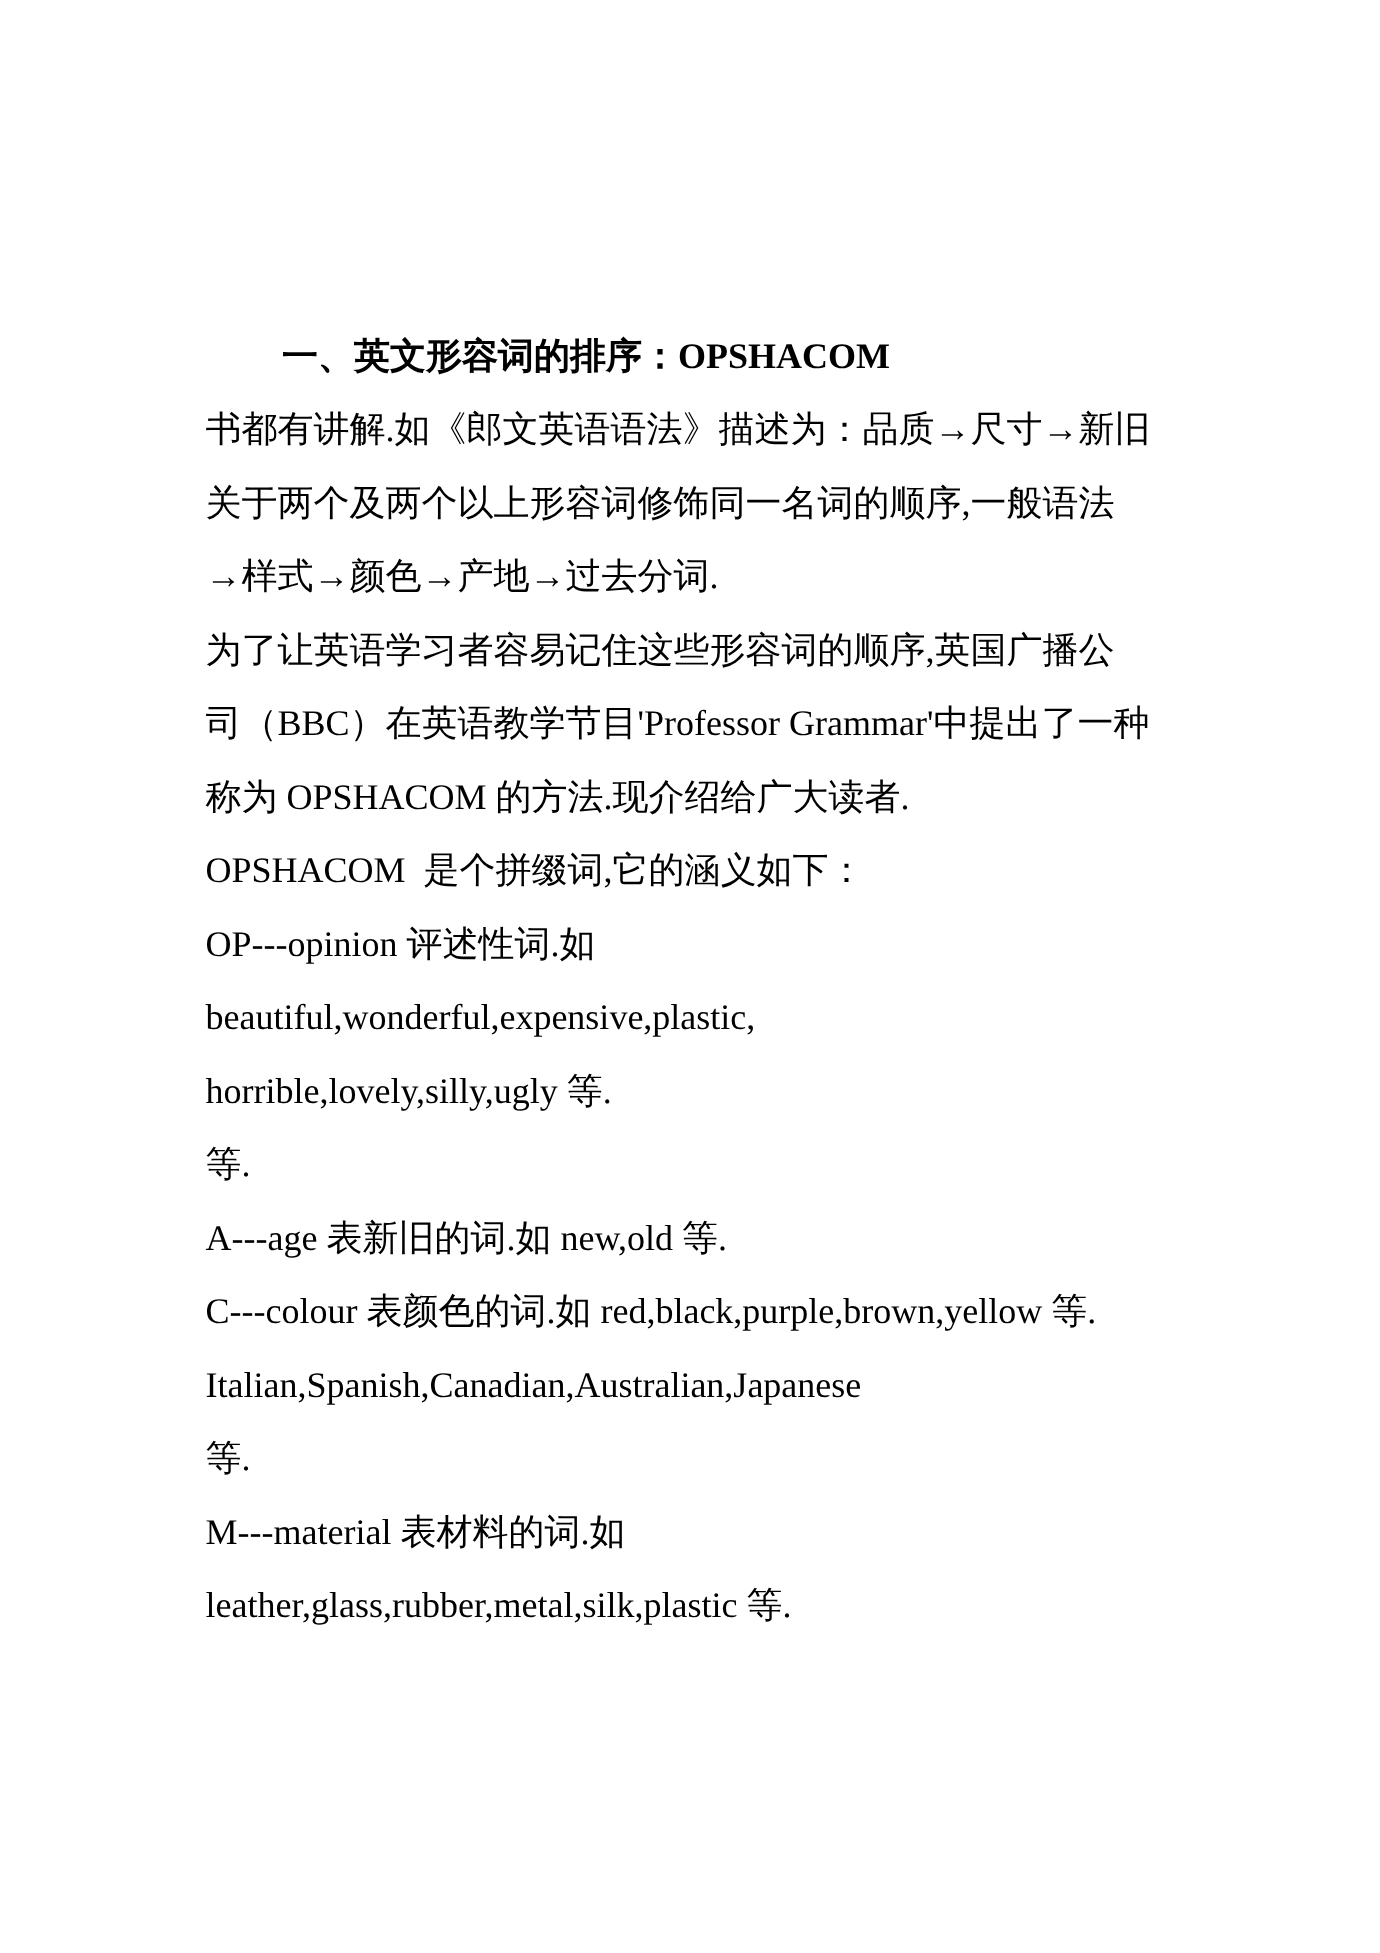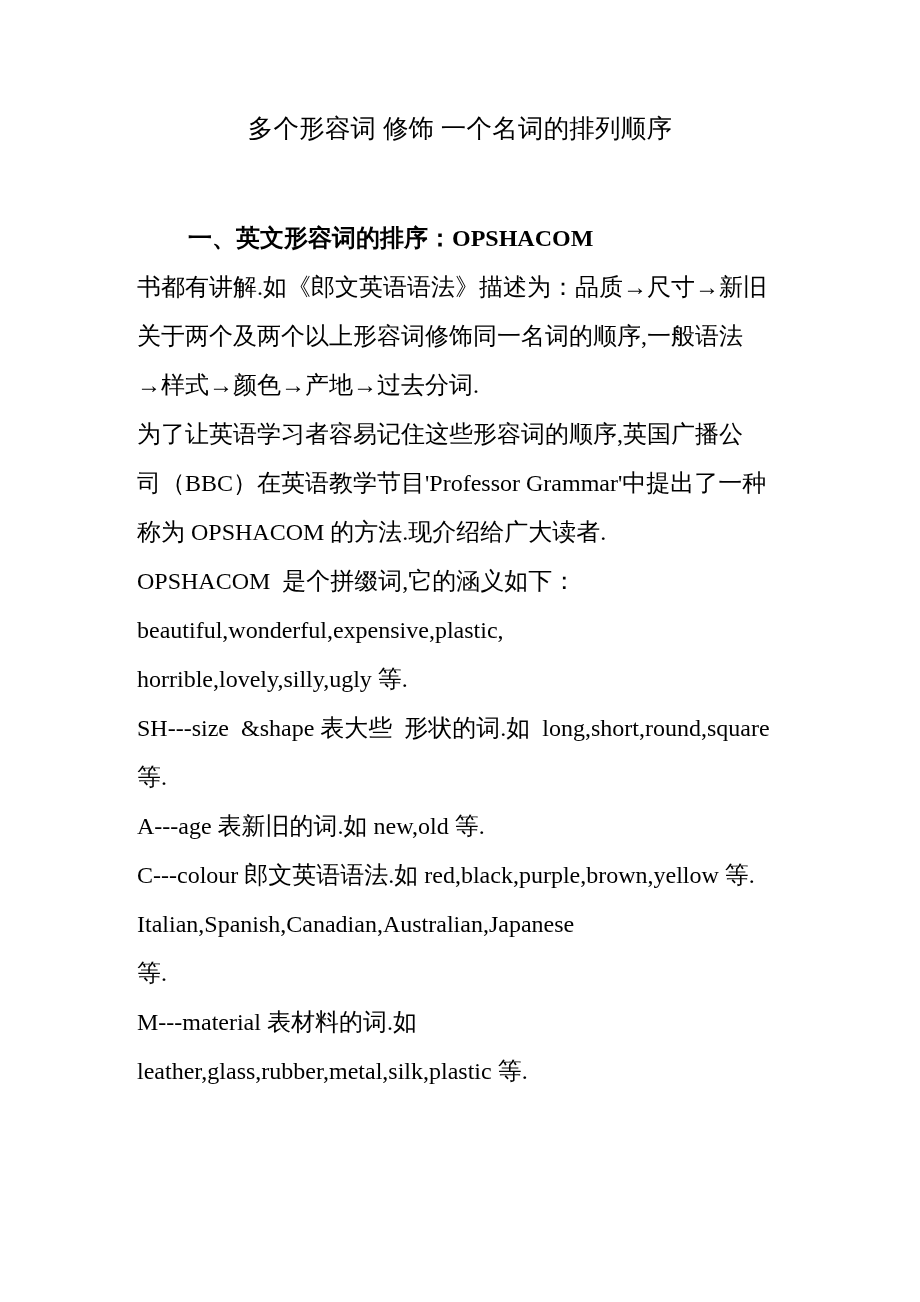--- a/index.html
+++ b/index.html
@@ -50,39 +50,38 @@
   }
   .line.wide {
     width: 690px;
   }
 </style>
 </head>
 <body>
 
 <div class="page">
 
-  <div class="doc-title">多个形容词 修饰 一个名词的排列顺序</div>
 
   <div class="body-block">
 
     <div class="line heading">一、英文形容词的排序：OPSHACOM</div>
 
     <div class="line">书都有讲解.如《郎文英语语法》描述为：品质→尺寸→新旧</div>
     <div class="line">关于两个及两个以上形容词修饰同一名词的顺序,一般语法</div>
     <div class="line">→样式→颜色→产地→过去分词.</div>
     <div class="line">为了让英语学习者容易记住这些形容词的顺序,英国广播公</div>
     <div class="line">司（BBC）在英语教学节目'Professor Grammar'中提出了一种</div>
     <div class="line">称为 OPSHACOM 的方法.现介绍给广大读者.</div>
     <div class="line">OPSHACOM  是个拼缀词,它的涵义如下：</div>
+    <div class="line">OP---opinion 评述性词.如</div>
     <div class="line">beautiful,wonderful,expensive,plastic,</div>
     <div class="line">horrible,lovely,silly,ugly 等.</div>
-    <div class="line wide">SH---size  &amp;shape 表大些  形状的词.如  long,short,round,square</div>
     <div class="line">等.</div>
     <div class="line">A---age 表新旧的词.如 new,old 等.</div>
-    <div class="line">C---colour 郎文英语语法.如 red,black,purple,brown,yellow 等.</div>
+    <div class="line">C---colour 表颜色的词.如 red,black,purple,brown,yellow 等.</div>
     <div class="line">Italian,Spanish,Canadian,Australian,Japanese</div>
     <div class="line">等.</div>
     <div class="line">M---material 表材料的词.如</div>
     <div class="line">leather,glass,rubber,metal,silk,plastic 等.</div>
 
   </div>
 
 </div>
 
 </body></html>

